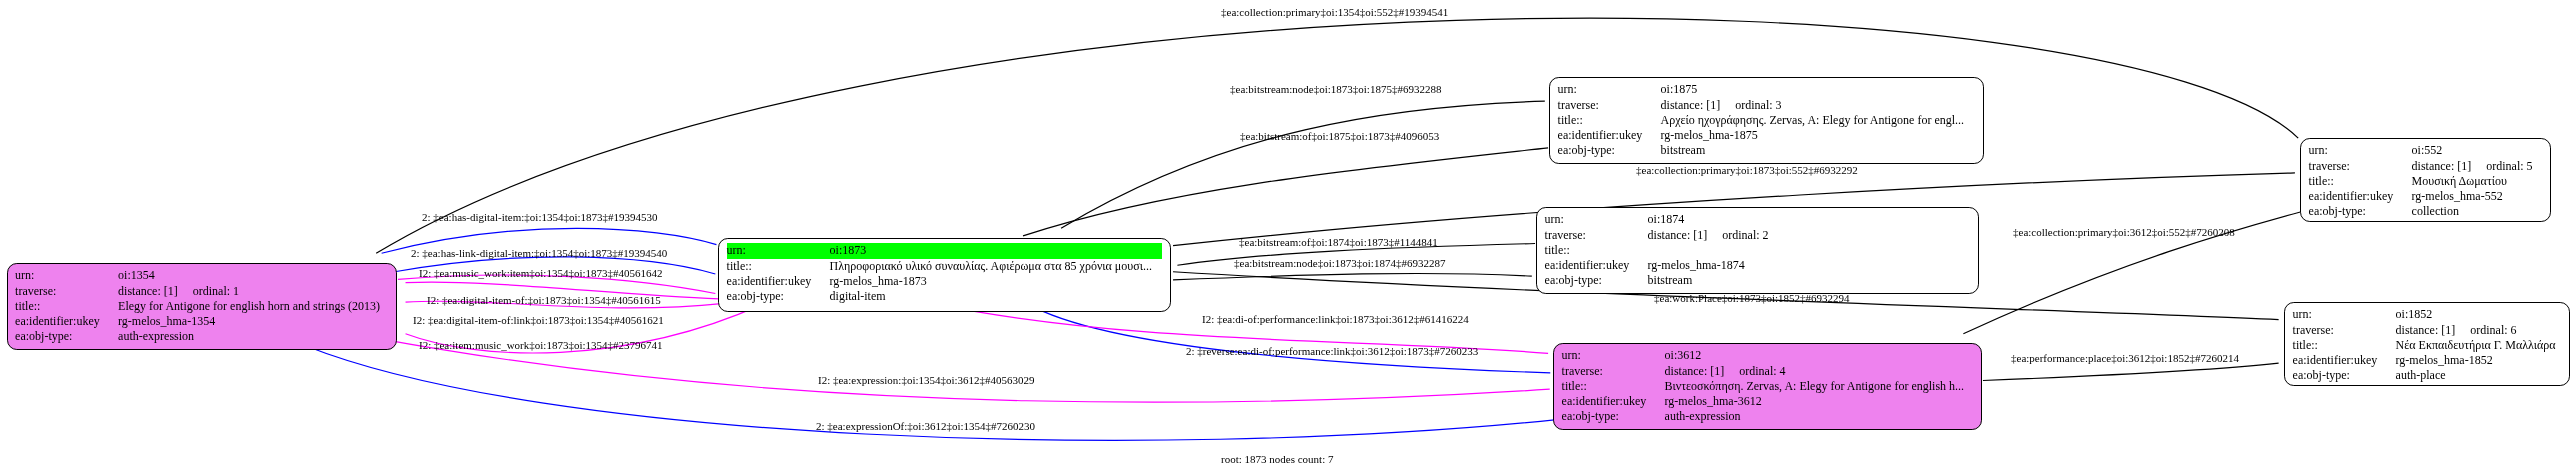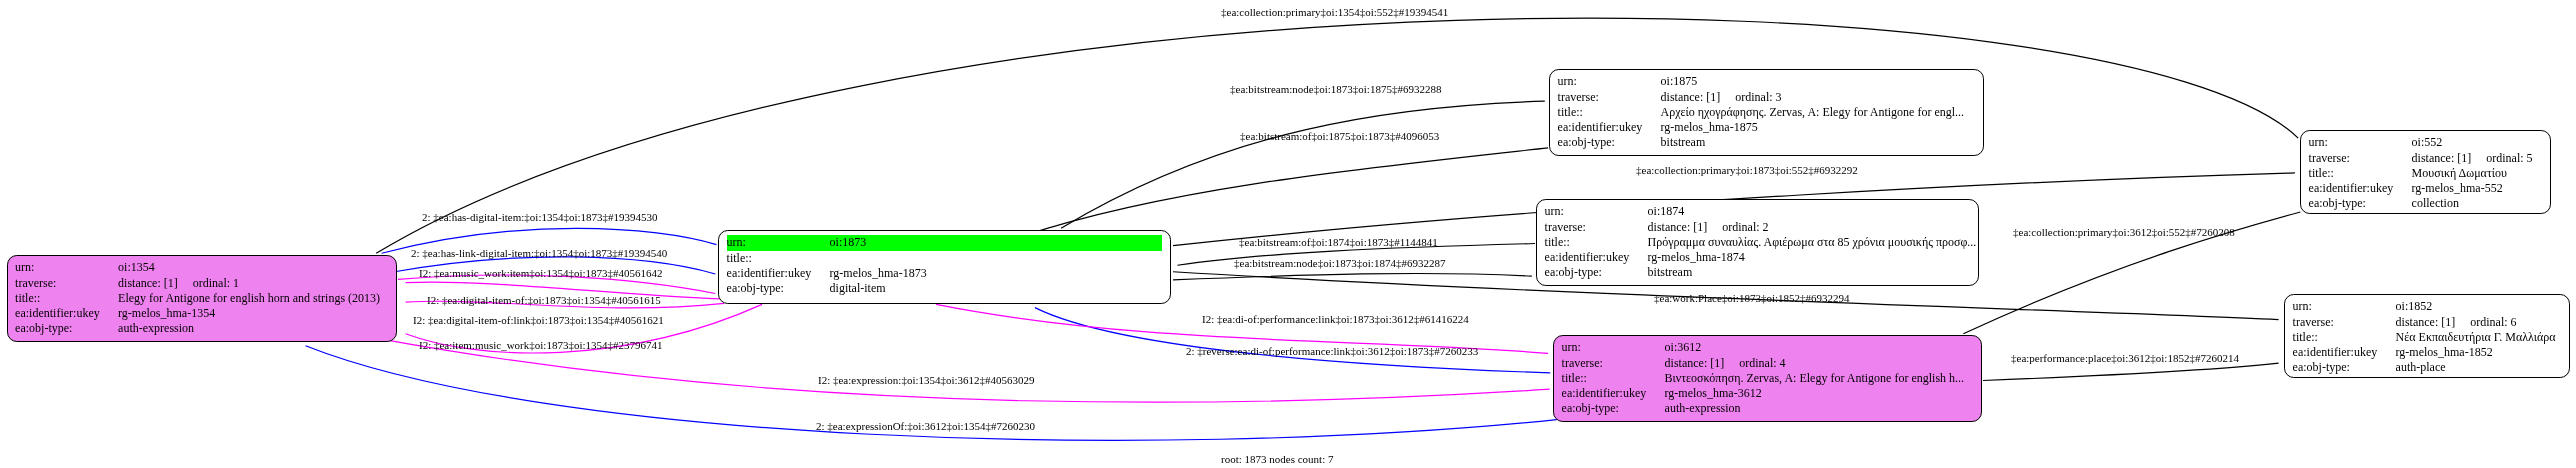--- a/index.html
+++ b/index.html
@@ -19,20 +19,21 @@
   .node{
     position:absolute;
     box-sizing:border-box;
     border:1.1px solid #000000;
     border-radius:9.8px;
     background:#ffffff;
     padding:4.4px 7.6px;
     font-size:12px;
     color:#000000;
     overflow:hidden;
+    margin-top:8px;
   }
   .node.fill-violet{background:#ee82ee;}
   .row{display:flex;line-height:15.2px;white-space:nowrap;}
   .row .k{flex:0 0 103px;}
   .row .v{white-space:pre;}
   .row.hl{background:#00ff00;}
 
   .elabel{
     position:absolute;
     font-size:11px;
@@ -111,20 +112,21 @@
       </div>
   </div>
 
   <div class="node" style="left:718px;top:230px;width:453px;height:74px">
     <div class="row hl">
         <span class="k">urn:</span>
         <span class="v">oi:1873</span>
       </div>
     <div class="row">
         <span class="k">title::</span>
+        <span class="v">Πληροφοριακό υλικό συναυλίας. Αφιέρωμα στα 85 χρόνια μουσι...</span>
       </div>
     <div class="row">
         <span class="k">ea:identifier:ukey</span>
         <span class="v">rg-melos_hma-1873</span>
       </div>
     <div class="row">
         <span class="k">ea:obj-type:</span>
         <span class="v">digital-item</span>
       </div>
   </div>
@@ -156,21 +158,20 @@
     <div class="row">
         <span class="k">urn:</span>
         <span class="v">oi:1874</span>
       </div>
     <div class="row">
         <span class="k">traverse:</span>
         <span class="v">distance: [1]     ordinal: 2</span>
       </div>
     <div class="row">
         <span class="k">title::</span>
-        <span class="v">Πρόγραμμα συναυλίας. Αφιέρωμα στα 85 χρόνια μουσικής προσφ...</span>
       </div>
     <div class="row">
         <span class="k">ea:identifier:ukey</span>
         <span class="v">rg-melos_hma-1874</span>
       </div>
     <div class="row">
         <span class="k">ea:obj-type:</span>
         <span class="v">bitstream</span>
       </div>
   </div>

